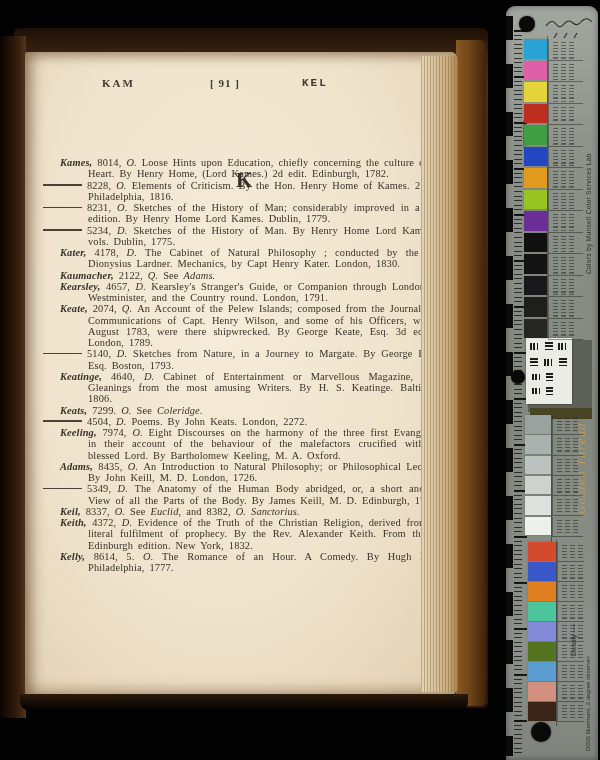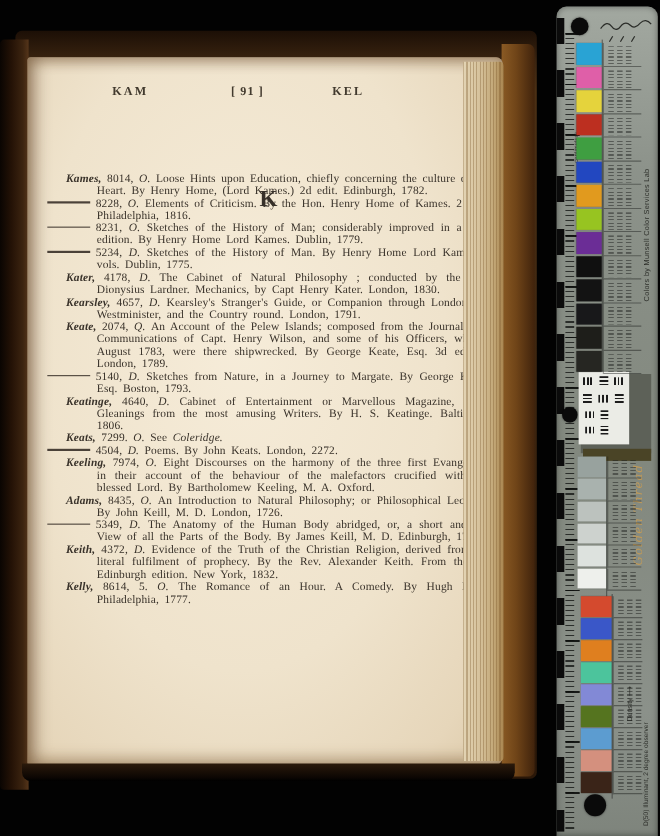--- a/index.html
+++ b/index.html
@@ -43,21 +43,21 @@
     position:absolute;left:20px;top:694px;width:448px;height:16px;
     background:linear-gradient(180deg,#2b1a0b 0%,#0c0603 80%,#000 100%);
     border-radius:0 0 8px 8px;
   }
   
   .page-content{position:absolute;left:15px;top:0;width:408px;color:#3a332a;}
   .running-head{position:absolute;top:25px;left:0;width:100%;height:14px;
     font-size:11px;letter-spacing:2px;font-weight:bold;color:#423a2e;}
   .rh-left{position:absolute;left:62px;}
   .rh-center{position:absolute;left:170px;letter-spacing:1px;}
-  .rh-right{position:absolute;left:262px;}
+  .rh-right{position:absolute;left:262px;font-family:Liberation Mono, monospace;}
   .section-letter{position:absolute;top:116px;left:196px;
     font-size:21px;font-weight:bold;color:#37302a;}
   .entries{position:absolute;top:105px;left:0;width:406px;
     font-size:10.4px;line-height:11.25px;text-align:justify;
     word-spacing:2.2px;letter-spacing:.15px;color:#39322a;}
   .entry{padding-left:48px;text-indent:-48px;}
   .ename{font-style:italic;font-weight:bold;margin-left:20px;}
   .efmt,.it{font-style:italic;}
   .dash{display:inline-block;width:39px;height:1.4px;background:#4a4138;
     vertical-align:3px;margin-left:3px;margin-right:5px;}
@@ -135,29 +135,31 @@
       <span class="rh-center">[ 91 ]</span>
       <span class="rh-right">KEL</span>
     </div>
     <div class="section-letter">K</div>
     <div class="entries">
         <div class="entry"><span class="ename">Kames, </span><span>8014, </span><span class="efmt">O. </span><span>Loose Hints upon Education, chiefly concerning the culture of the Heart. By Henry Home, (Lord Kames.) 2d edit. Edinburgh, 1782.</span></div>
         <div class="entry"><span class="dash"></span><span>8228, </span><span class="efmt">O. </span><span>Elements of Criticism. By the Hon. Henry Home of Kames. 2 vols. Philadelphia, 1816.</span></div>
         <div class="entry"><span class="dash"></span><span>8231, </span><span class="efmt">O. </span><span>Sketches of the History of Man; considerably improved in a third edition. By Henry Home Lord Kames. Dublin, 1779.</span></div>
         <div class="entry"><span class="dash"></span><span>5234, </span><span class="efmt">D. </span><span>Sketches of the History of Man. By Henry Home Lord Kames. 4 vols. Dublin, 1775.</span></div>
         <div class="entry"><span class="ename">Kater, </span><span>4178, </span><span class="efmt">D. </span><span>The Cabinet of Natural Philosophy ; conducted by the Rev. Dionysius Lardner. Mechanics, by Capt Henry Kater. London, 1830.</span></div>
+        <div class="entry"><span class="ename">Kaumacher, </span><span>2122, </span><span class="efmt">Q. </span><span>See </span><span class="it">Adams.</span></div>
         <div class="entry"><span class="ename">Kearsley, </span><span>4657, </span><span class="efmt">D. </span><span>Kearsley's Stranger's Guide, or Companion through London and Westminister, and the Country round. London, 1791.</span></div>
         <div class="entry"><span class="ename">Keate, </span><span>2074, </span><span class="efmt">Q. </span><span>An Account of the Pelew Islands; composed from the Journals and Communications of Capt. Henry Wilson, and some of his Officers, who in August 1783, were there shipwrecked. By George Keate, Esq. 3d edition. London, 1789.</span></div>
         <div class="entry"><span class="dash"></span><span>5140, </span><span class="efmt">D. </span><span>Sketches from Nature, in a Journey to Margate. By George Keate, Esq. Boston, 1793.</span></div>
         <div class="entry"><span class="ename">Keatinge, </span><span>4640, </span><span class="efmt">D. </span><span>Cabinet of Entertainment or Marvellous Magazine, being Gleanings from the most amusing Writers. By H. S. Keatinge. Baltimore, 1806.</span></div>
         <div class="entry"><span class="ename">Keats, </span><span>7299. </span><span class="efmt">O. </span><span>See </span><span class="it">Coleridge.</span></div>
         <div class="entry"><span class="dash"></span><span>4504, </span><span class="efmt">D. </span><span>Poems. By John Keats. London, 2272.</span></div>
         <div class="entry"><span class="ename">Keeling, </span><span>7974, </span><span class="efmt">O. </span><span>Eight Discourses on the harmony of the three first Evangelists, in their account of the behaviour of the malefactors crucified with our blessed Lord. By Bartholomew Keeling, M. A. Oxford.</span></div>
         <div class="entry"><span class="ename">Adams, </span><span>8435, </span><span class="efmt">O. </span><span>An Introduction to Natural Philosophy; or Philosophical Lectures. By John Keill, M. D. London, 1726.</span></div>
         <div class="entry"><span class="dash"></span><span>5349, </span><span class="efmt">D. </span><span>The Anatomy of the Human Body abridged, or, a short and full View of all the Parts of the Body. By James Keill, M. D. Edinburgh, 1747.</span></div>
+        <div class="entry"><span class="ename">Keil, </span><span>8337, </span><span class="efmt">O. </span><span>See </span><span class="it">Euclid</span><span>, and 8382, </span><span class="it">O. Sanctorius.</span></div>
         <div class="entry"><span class="ename">Keith, </span><span>4372, </span><span class="efmt">D. </span><span>Evidence of the Truth of the Christian Religion, derived from the literal fulfilment of prophecy. By the Rev. Alexander Keith. From the 6th Edinburgh edition. New York, 1832.</span></div>
         <div class="entry"><span class="ename">Kelly, </span><span>8614, 5. </span><span class="efmt">O. </span><span>The Romance of an Hour. A Comedy. By Hugh Kelly. Philadelphia, 1777.</span></div>
       </div>
   </div>
 </div>
 <div class="fore-edge"></div>
 <div class="page-bottom-shadow"></div>
 
 <div class="ruler">
   <div class="ruler-edge"></div>

